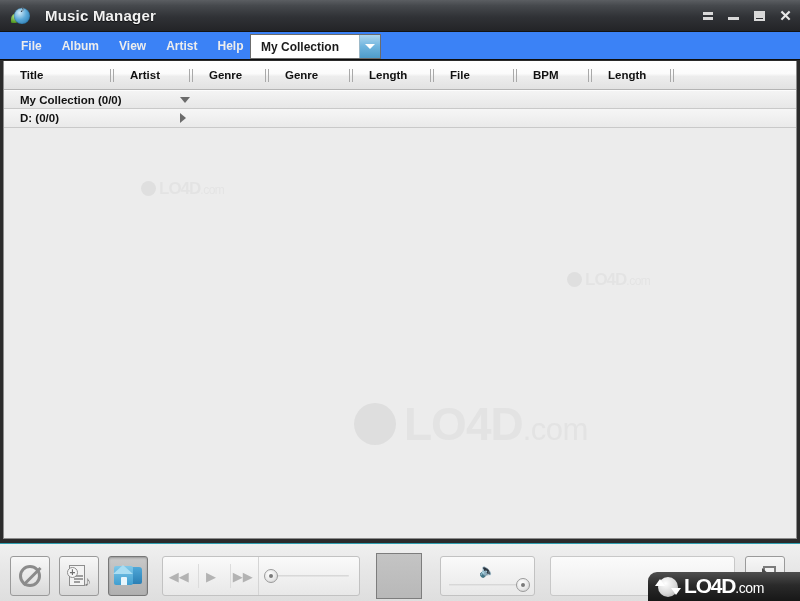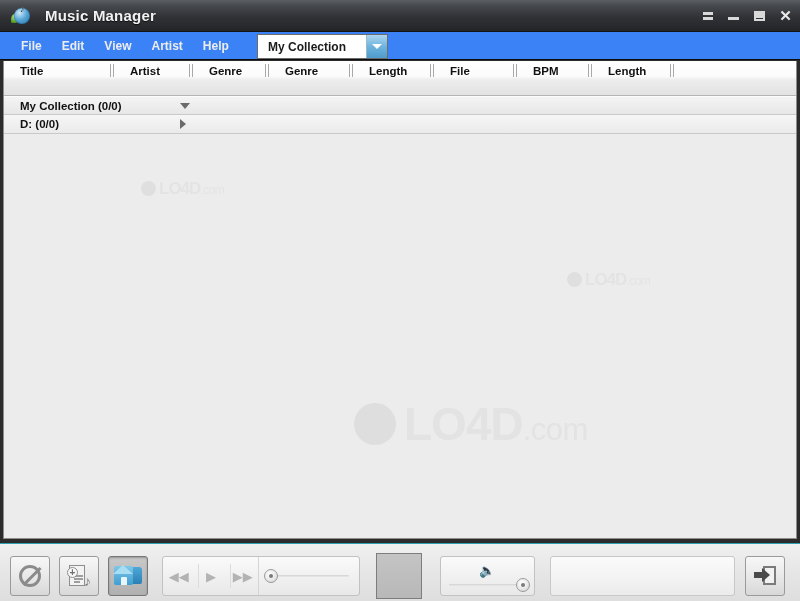--- a/index.html
+++ b/index.html
@@ -130,21 +130,21 @@
     font-weight: bold;
     padding: 3px 9px;
     margin-left: 2px;
     cursor: pointer;
     user-select: none;
   }
   .menu-item:first-child { margin-left: 12px; }
 
   .collection-select {
     position: absolute;
-    left: 257px; top: 34px;
+    left: 250px; top: 34px;
     width: 131px; height: 25px;
     background: #ffffff;
     border: 1px solid #6c6c6c;
     display: flex;
     align-items: center;
   }
   .collection-select .label {
     flex: 1;
     font-size: 12px;
     font-weight: bold;
@@ -176,25 +176,26 @@
     position: absolute;
     left: 3px; top: 61px;
     width: 794px; height: 478px;
     background: #ececec;
     border: 1px solid #8c8c8c;
     border-top: none;
     overflow: hidden;
   }
   .col-header {
     position: relative;
-    height: 35px;
+    height: 29px;
     width: 100%;
     background: linear-gradient(to bottom, #ffffff 0%, #fbfbfb 45%, #ededed 55%, #e2e2e2 100%);
     border-bottom: 1px solid #b4b4b4;
     display: flex;
+    align-items: center;
   }
   .col {
     position: relative;
     height: 19px;
     display: flex;
     align-items: center;
     font-size: 11.5px;
     font-weight: bold;
     color: #111;
     user-select: none;
@@ -635,21 +636,21 @@
         <div class="glyph-max"></div>
       </div>
       <div class="win-btn">
         <div class="glyph-close">✕</div>
       </div>
     </div>
   </div>
 
   <div class="menubar">
     <div class="menu-item">File</div>
-    <div class="menu-item">Edit</div>
+    <div class="menu-item">Album</div>
     <div class="menu-item">View</div>
     <div class="menu-item">Artist</div>
     <div class="menu-item">Help</div>
   </div>
 
   <div class="collection-select">
     <div class="label">My Collection</div>
     <div class="arrowbtn">
       <div class="tri"></div>
     </div>
@@ -776,14 +777,20 @@
   <div class="statusfield" title=""></div>
 
   <div class="export-btn">
     <div class="icon-export">
       <div class="box"></div>
       <div class="arr"></div>
       <div class="arrhead"></div>
     </div>
   </div>
 
+  <div class="lo4d-badge">
+    <div class="lgl"></div>
+    <div class="ltxt">
+      <span>LO4D</span><span class="com">.com</span>
+    </div>
+  </div>
 
 </div>
 
 </body></html>

